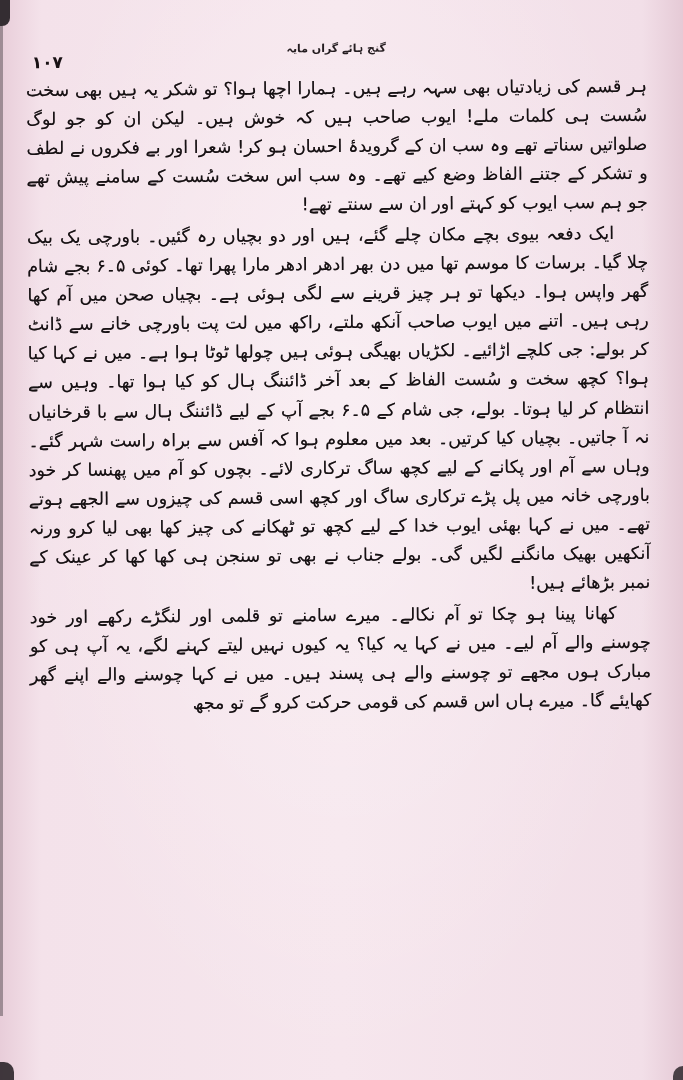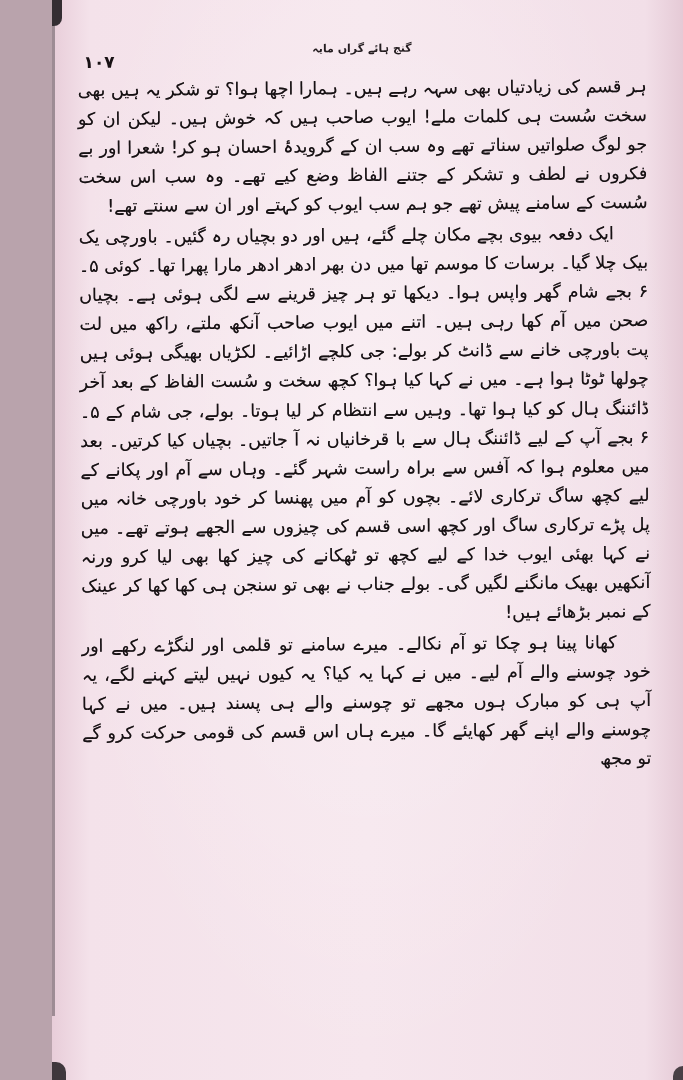--- a/index.html
+++ b/index.html
@@ -8,21 +8,21 @@
   }
   body {
     width: 683px;
     height: 1080px;
     overflow: hidden;
     background: #b9a3ac;
     font-family: "DejaVu Sans", sans-serif;
   }
   .scan-page {
     position: relative;
-    width: 631px;
+    width: 683px;
     height: 1080px;
     background:
       radial-gradient(ellipse at 50% 40%, rgba(255,255,255,0.35), rgba(0,0,0,0) 70%),
       linear-gradient(90deg, #e8cdd9 0%, #f4e2ea 6%, #f6e6ed 50%, #f2dfe8 94%, #e5cad6 100%),
       #f3e0e9;
     box-sizing: border-box;
     color: #181414;
     padding-left: 48px;
   }
   

